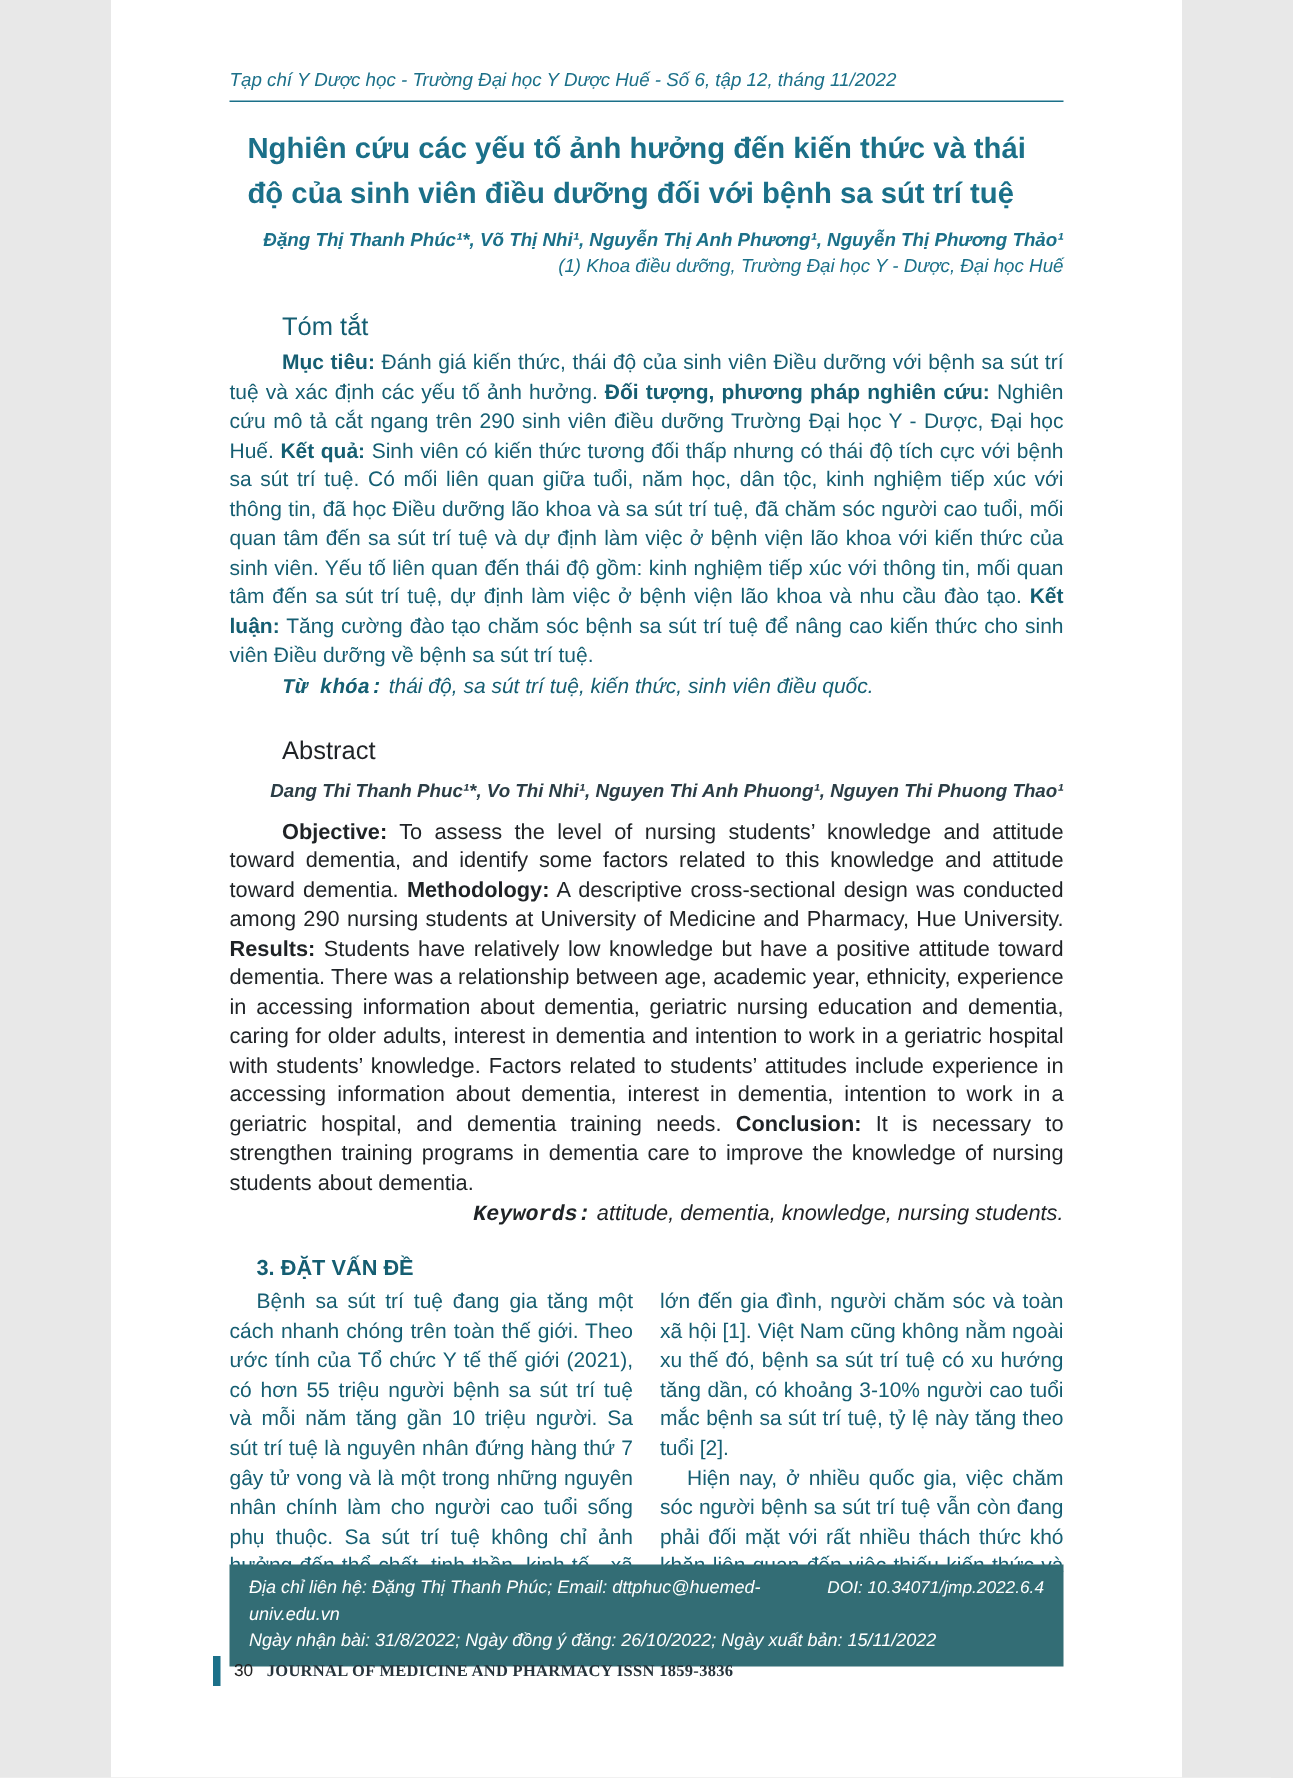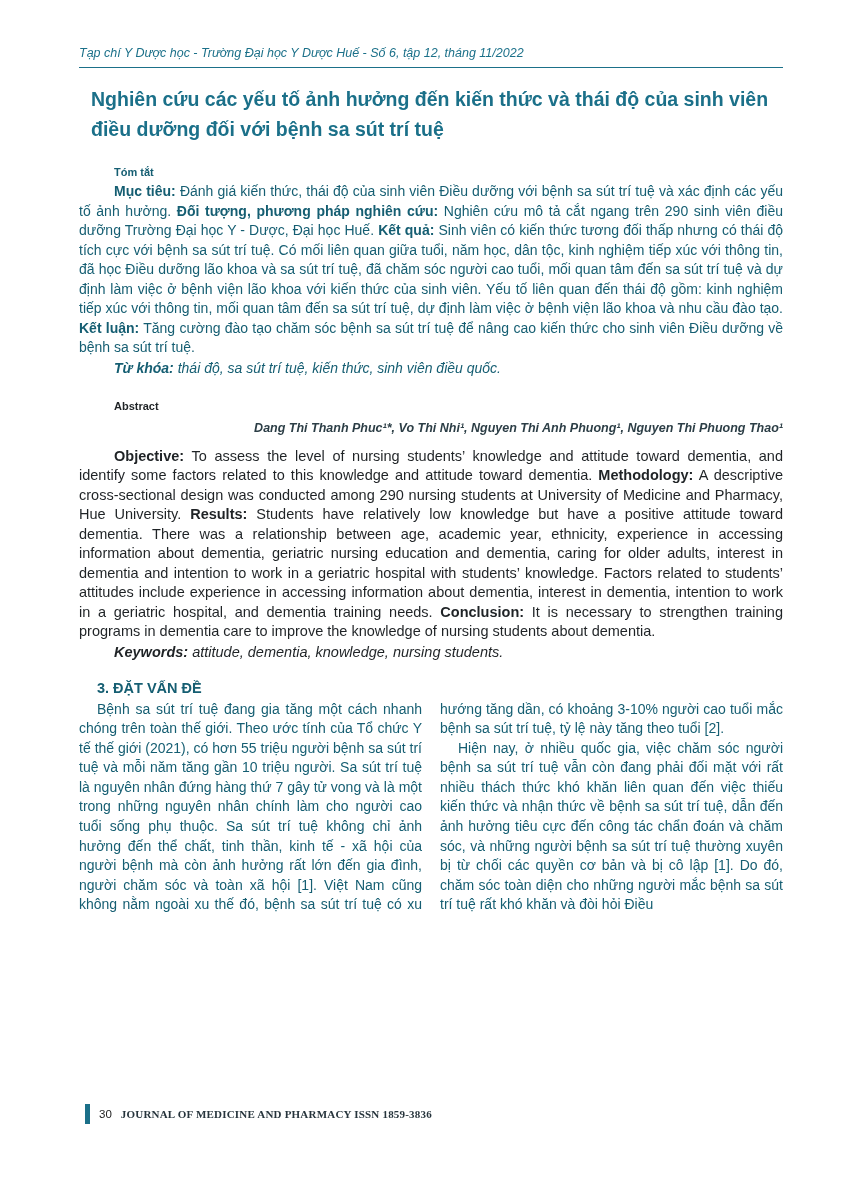--- a/index.html
+++ b/index.html
@@ -1,19 +1,19 @@
 <!DOCTYPE html>
 <html style="--accent: #1b7089; --vn-text: #155e72; --en-text: #1f2326; --bar-bg: #336d75; --bar-text: #ffffff; --footer-text: #26343c;"><head>
 <meta charset="utf-8">
 <style>
   * { box-sizing: border-box; }
   html, body { margin: 0; padding: 0; background: #e8e8e8; }
   .page {
     position: relative;
-    width: 862px;
+    width: 714px;
     height: 1185px;
     margin: 0 auto;
     background: #ffffff;
     overflow: hidden;
     font-family: "Liberation Sans", sans-serif;
     color: var(--vn-text, #155e72);
   }
   .content { padding: 46px 79px 0 79px; }
 
   
@@ -40,22 +40,22 @@
     font-style: italic;
     line-height: 17px;
     color: var(--accent, #1b7089);
   }
   .byline .authors { font-weight: bold; }
   .byline.en { color: #2c3e46; }
 
   .section-heading {
     margin-top: 22px;
     padding-left: 35px;
-    font-weight: bold;
-    font-size: 11px;
+    font-weight: normal;
+    font-size: 17px;
     color: var(--vn-text, #155e72);
   }
   .section-heading.en { color: var(--en-text, #1f2326); margin-top: 24px; }
 
   .abstract {
     margin: 4px 0 0 0;
     font-size: 14px;
     line-height: 19.5px;
     text-align: justify;
     text-indent: 35px;
@@ -66,22 +66,22 @@
     color: var(--en-text, #1f2326);
     margin-top: 10px;
   }
   .keywords {
     margin: 2px 0 0 0;
     font-size: 14px;
     font-style: italic;
     text-indent: 35px;
     color: var(--vn-text, #155e72);
   }
-  .keywords.en { font-size: 14.5px; color: var(--en-text, #1f2326); }
-  .keywords b { font-weight: bold; }
+  .keywords.en { font-size: 14.5px; color: var(--en-text, #1f2326); text-align: right; }
+  .keywords b { font-weight: bold; font-family: Liberation Mono, monospace; }
 
   .en-title {
     margin: 6px 0 0 0;
     font-size: 22.5px;
     line-height: 30px;
     font-weight: bold;
     color: var(--en-text, #1f2326);
   }
 
   
@@ -116,21 +116,21 @@
     font-size: 12px;
     line-height: 17.5px;
     padding: 7px 13px 8px 13px;
   }
   .bar-row { display: flex; justify-content: space-between; align-items: baseline; }
   .bar-row .doi { font-size: 11.5px; white-space: nowrap; margin-left: 20px; }
 
   
   .page-footer {
     position: absolute;
-    left: 85px;
+    left: 68px;
     top: 1104px;
     display: flex;
     align-items: center;
     gap: 9px;
   }
   .footer-accent {
     display: inline-block;
     width: 5px;
     height: 20px;
     background: var(--accent, #1b7089);
@@ -147,20 +147,24 @@
 </head>
 <body>
 
 <div class="page">
   <div class="content">
 
     <div class="header-line">Tạp chí Y Dược học - Trường Đại học Y Dược Huế - Số 6, tập 12, tháng 11/2022</div>
 
     <h1 class="vn-title">Nghiên cứu các yếu tố ảnh hưởng đến kiến thức và thái độ của sinh viên điều dưỡng đối với bệnh sa sút trí tuệ</h1>
 
+    <div class="byline">
+      <div class="authors">Đặng Thị Thanh Phúc¹*, Võ Thị Nhi¹, Nguyễn Thị Anh Phương¹, Nguyễn Thị Phương Thảo¹</div>
+      <div class="affiliation">(1) Khoa điều dưỡng, Trường Đại học Y - Dược, Đại học Huế</div>
+    </div>
 
     <div class="section-heading">Tóm tắt</div>
 
     <p class="abstract"><b>Mục tiêu:</b><span> Đánh giá kiến thức, thái độ của sinh viên Điều dưỡng với bệnh sa sút trí tuệ và xác định các yếu tố ảnh hưởng. </span><b>Đối tượng, phương pháp nghiên cứu:</b><span> Nghiên cứu mô tả cắt ngang trên 290 sinh viên điều dưỡng Trường Đại học Y - Dược, Đại học Huế. </span><b>Kết quả:</b><span> Sinh viên có kiến thức tương đối thấp nhưng có thái độ tích cực với bệnh sa sút trí tuệ. Có mối liên quan giữa tuổi, năm học, dân tộc, kinh nghiệm tiếp xúc với thông tin, đã học Điều dưỡng lão khoa và sa sút trí tuệ, đã chăm sóc người cao tuổi, mối quan tâm đến sa sút trí tuệ và dự định làm việc ở bệnh viện lão khoa với kiến thức của sinh viên. Yếu tố liên quan đến thái độ gồm: kinh nghiệm tiếp xúc với thông tin, mối quan tâm đến sa sút trí tuệ, dự định làm việc ở bệnh viện lão khoa và nhu cầu đào tạo. </span><b>Kết luận:</b><span> Tăng cường đào tạo chăm sóc bệnh sa sút trí tuệ để nâng cao kiến thức cho sinh viên Điều dưỡng về bệnh sa sút trí tuệ.</span></p>
 
     <p class="keywords"><b>Từ khóa:</b><span> thái độ, sa sút trí tuệ, kiến thức, sinh viên điều quốc.</span></p>
 
     <div class="section-heading en">Abstract</div>
 
 
@@ -175,19 +179,28 @@
     <div class="intro">
       <div class="intro-heading">3. ĐẶT VẤN ĐỀ</div>
       <div class="twocol">
         <p>Bệnh sa sút trí tuệ đang gia tăng một cách nhanh chóng trên toàn thế giới. Theo ước tính của Tổ chức Y tế thế giới (2021), có hơn 55 triệu người bệnh sa sút trí tuệ và mỗi năm tăng gần 10 triệu người. Sa sút trí tuệ là nguyên nhân đứng hàng thứ 7 gây tử vong và là một trong những nguyên nhân chính làm cho người cao tuổi sống phụ thuộc. Sa sút trí tuệ không chỉ ảnh hưởng đến thể chất, tinh thần, kinh tế - xã hội của người bệnh mà còn ảnh hưởng rất lớn đến gia đình, người chăm sóc và toàn xã hội [1]. Việt Nam cũng không nằm ngoài xu thế đó, bệnh sa sút trí tuệ có xu hướng tăng dần, có khoảng 3-10% người cao tuổi mắc bệnh sa sút trí tuệ, tỷ lệ này tăng theo tuổi [2].</p>
         <p>Hiện nay, ở nhiều quốc gia, việc chăm sóc người bệnh sa sút trí tuệ vẫn còn đang phải đối mặt với rất nhiều thách thức khó khăn liên quan đến việc thiếu kiến thức và nhận thức về bệnh sa sút trí tuệ, dẫn đến ảnh hưởng tiêu cực đến công tác chẩn đoán và chăm sóc, và những người bệnh sa sút trí tuệ thường xuyên bị từ chối các quyền cơ bản và bị cô lập [1]. Do đó, chăm sóc toàn diện cho những người mắc bệnh sa sút trí tuệ rất khó khăn và đòi hỏi Điều</p>
       </div>
     </div>
 
   </div>
 
+  <div class="info-bar">
+    <div class="bar-row">
+      <span>Địa chỉ liên hệ: Đặng Thị Thanh Phúc; Email: dttphuc@huemed-univ.edu.vn</span>
+      <span class="doi">DOI: 10.34071/jmp.2022.6.4</span>
+    </div>
+    <div class="bar-row">
+      <span>Ngày nhận bài: 31/8/2022; Ngày đồng ý đăng: 26/10/2022; Ngày xuất bản: 15/11/2022</span>
+    </div>
+  </div>
 
   <div class="page-footer">
     <span class="footer-accent"></span>
     <span class="page-num">30</span>
     <span class="journal-name">JOURNAL OF MEDICINE AND PHARMACY ISSN 1859-3836</span>
   </div>
 </div>
 
 </body></html>

